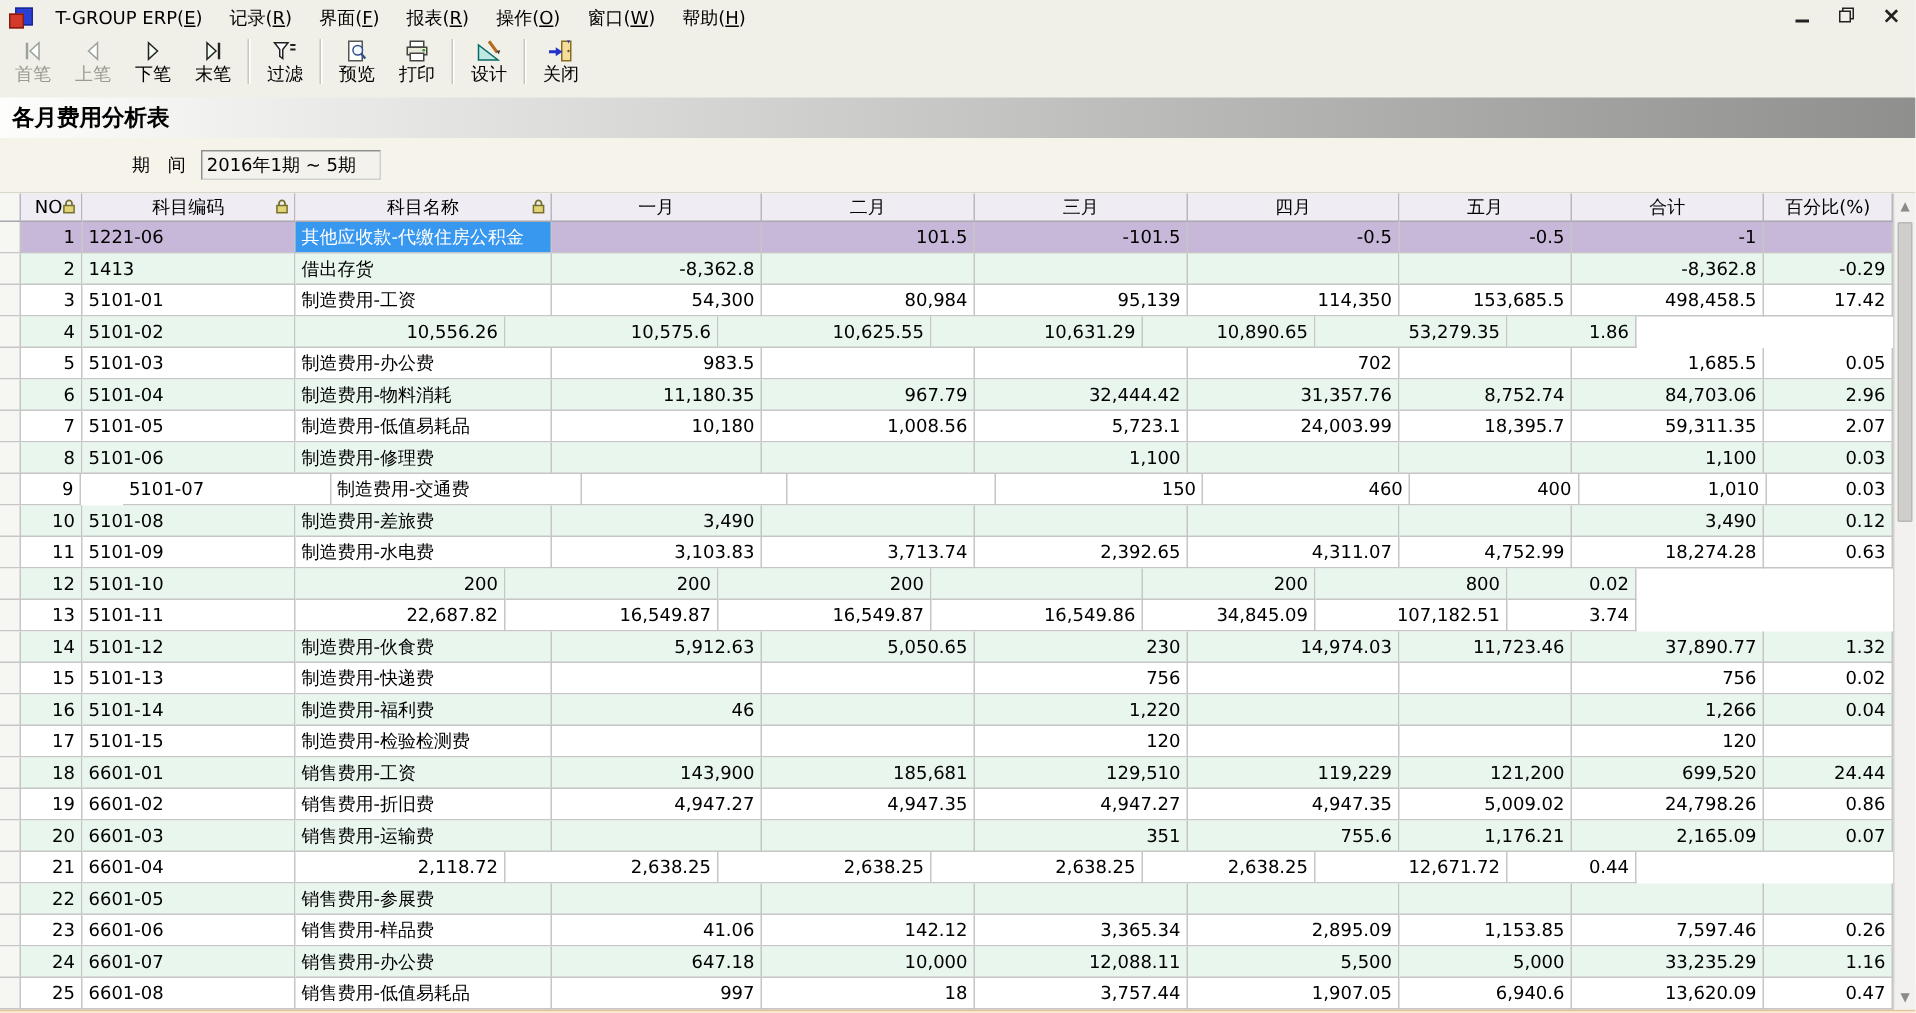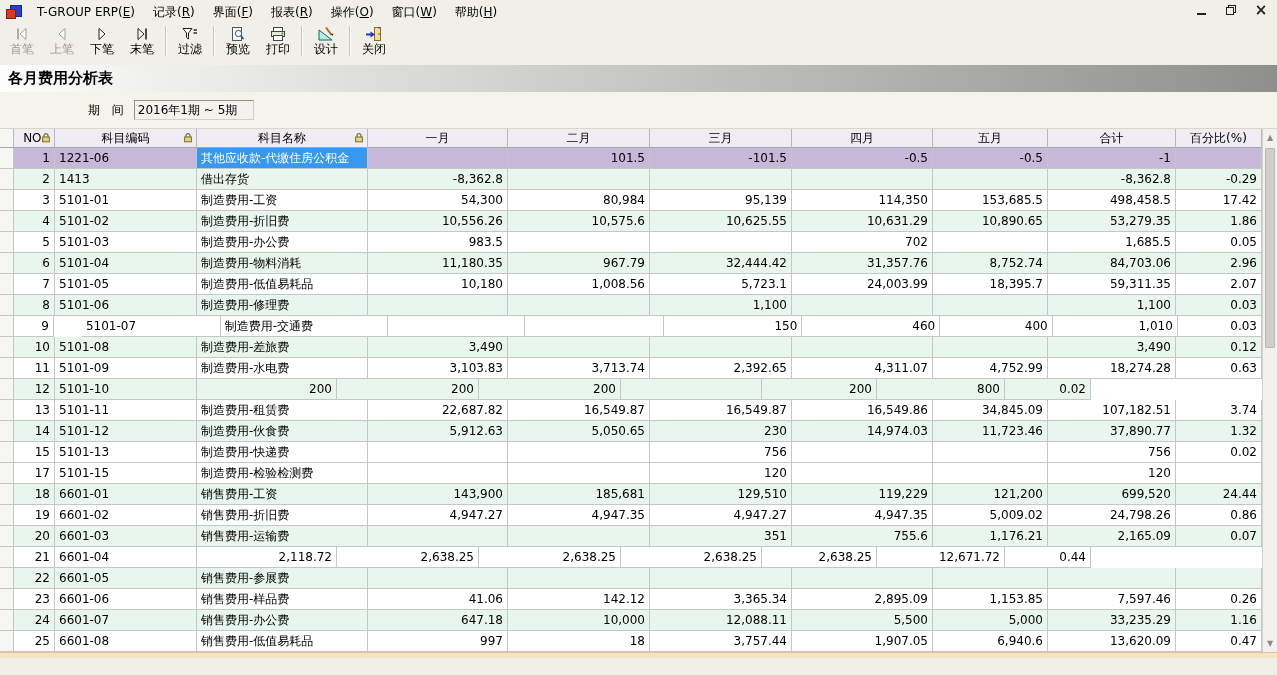--- a/index.html
+++ b/index.html
@@ -274,21 +274,20 @@
         <div class="gc num" style="width: 142px;">95,139</div>
         <div class="gc num" style="width: 141px;">114,350</div>
         <div class="gc num" style="width: 115px;">153,685.5</div>
         <div class="gc num" style="width: 128px;">498,458.5</div>
         <div class="gc num" style="width: 86px;">17.42</div>
       </div>
       <div class="grow even">
         <div class="gc gut" style="width: 14px;"></div>
         <div class="gc num" style="width: 41px;">4</div>
         <div class="gc txt" style="width: 142px;">5101-02</div>
-        <div class="gc txt" style="width: 171px;">制造费用-折旧费</div>
         <div class="gc num" style="width: 140px;">10,556.26</div>
         <div class="gc num" style="width: 142px;">10,575.6</div>
         <div class="gc num" style="width: 142px;">10,625.55</div>
         <div class="gc num" style="width: 141px;">10,631.29</div>
         <div class="gc num" style="width: 115px;">10,890.65</div>
         <div class="gc num" style="width: 128px;">53,279.35</div>
         <div class="gc num" style="width: 86px;">1.86</div>
       </div>
       <div class="grow">
         <div class="gc gut" style="width: 14px;"></div>
@@ -390,21 +389,20 @@
         <div class="gc num" style="width: 142px;">200</div>
         <div class="gc num" style="width: 141px;"></div>
         <div class="gc num" style="width: 115px;">200</div>
         <div class="gc num" style="width: 128px;">800</div>
         <div class="gc num" style="width: 86px;">0.02</div>
       </div>
       <div class="grow">
         <div class="gc gut" style="width: 14px;"></div>
         <div class="gc num" style="width: 41px;">13</div>
         <div class="gc txt" style="width: 142px;">5101-11</div>
-        <div class="gc txt" style="width: 171px;">制造费用-租赁费</div>
         <div class="gc num" style="width: 140px;">22,687.82</div>
         <div class="gc num" style="width: 142px;">16,549.87</div>
         <div class="gc num" style="width: 142px;">16,549.87</div>
         <div class="gc num" style="width: 141px;">16,549.86</div>
         <div class="gc num" style="width: 115px;">34,845.09</div>
         <div class="gc num" style="width: 128px;">107,182.51</div>
         <div class="gc num" style="width: 86px;">3.74</div>
       </div>
       <div class="grow even">
         <div class="gc gut" style="width: 14px;"></div>
@@ -425,20 +423,33 @@
         <div class="gc txt" style="width: 142px;">5101-13</div>
         <div class="gc txt" style="width: 171px;">制造费用-快递费</div>
         <div class="gc num" style="width: 140px;"></div>
         <div class="gc num" style="width: 142px;"></div>
         <div class="gc num" style="width: 142px;">756</div>
         <div class="gc num" style="width: 141px;"></div>
         <div class="gc num" style="width: 115px;"></div>
         <div class="gc num" style="width: 128px;">756</div>
         <div class="gc num" style="width: 86px;">0.02</div>
       </div>
+      <div class="grow even">
+        <div class="gc gut" style="width: 14px;"></div>
+        <div class="gc num" style="width: 41px;">16</div>
+        <div class="gc txt" style="width: 142px;">5101-14</div>
+        <div class="gc txt" style="width: 171px;">制造费用-福利费</div>
+        <div class="gc num" style="width: 140px;">46</div>
+        <div class="gc num" style="width: 142px;"></div>
+        <div class="gc num" style="width: 142px;">1,220</div>
+        <div class="gc num" style="width: 141px;"></div>
+        <div class="gc num" style="width: 115px;"></div>
+        <div class="gc num" style="width: 128px;">1,266</div>
+        <div class="gc num" style="width: 86px;">0.04</div>
+      </div>
       <div class="grow">
         <div class="gc gut" style="width: 14px;"></div>
         <div class="gc num" style="width: 41px;">17</div>
         <div class="gc txt" style="width: 142px;">5101-15</div>
         <div class="gc txt" style="width: 171px;">制造费用-检验检测费</div>
         <div class="gc num" style="width: 140px;"></div>
         <div class="gc num" style="width: 142px;"></div>
         <div class="gc num" style="width: 142px;">120</div>
         <div class="gc num" style="width: 141px;"></div>
         <div class="gc num" style="width: 115px;"></div>

